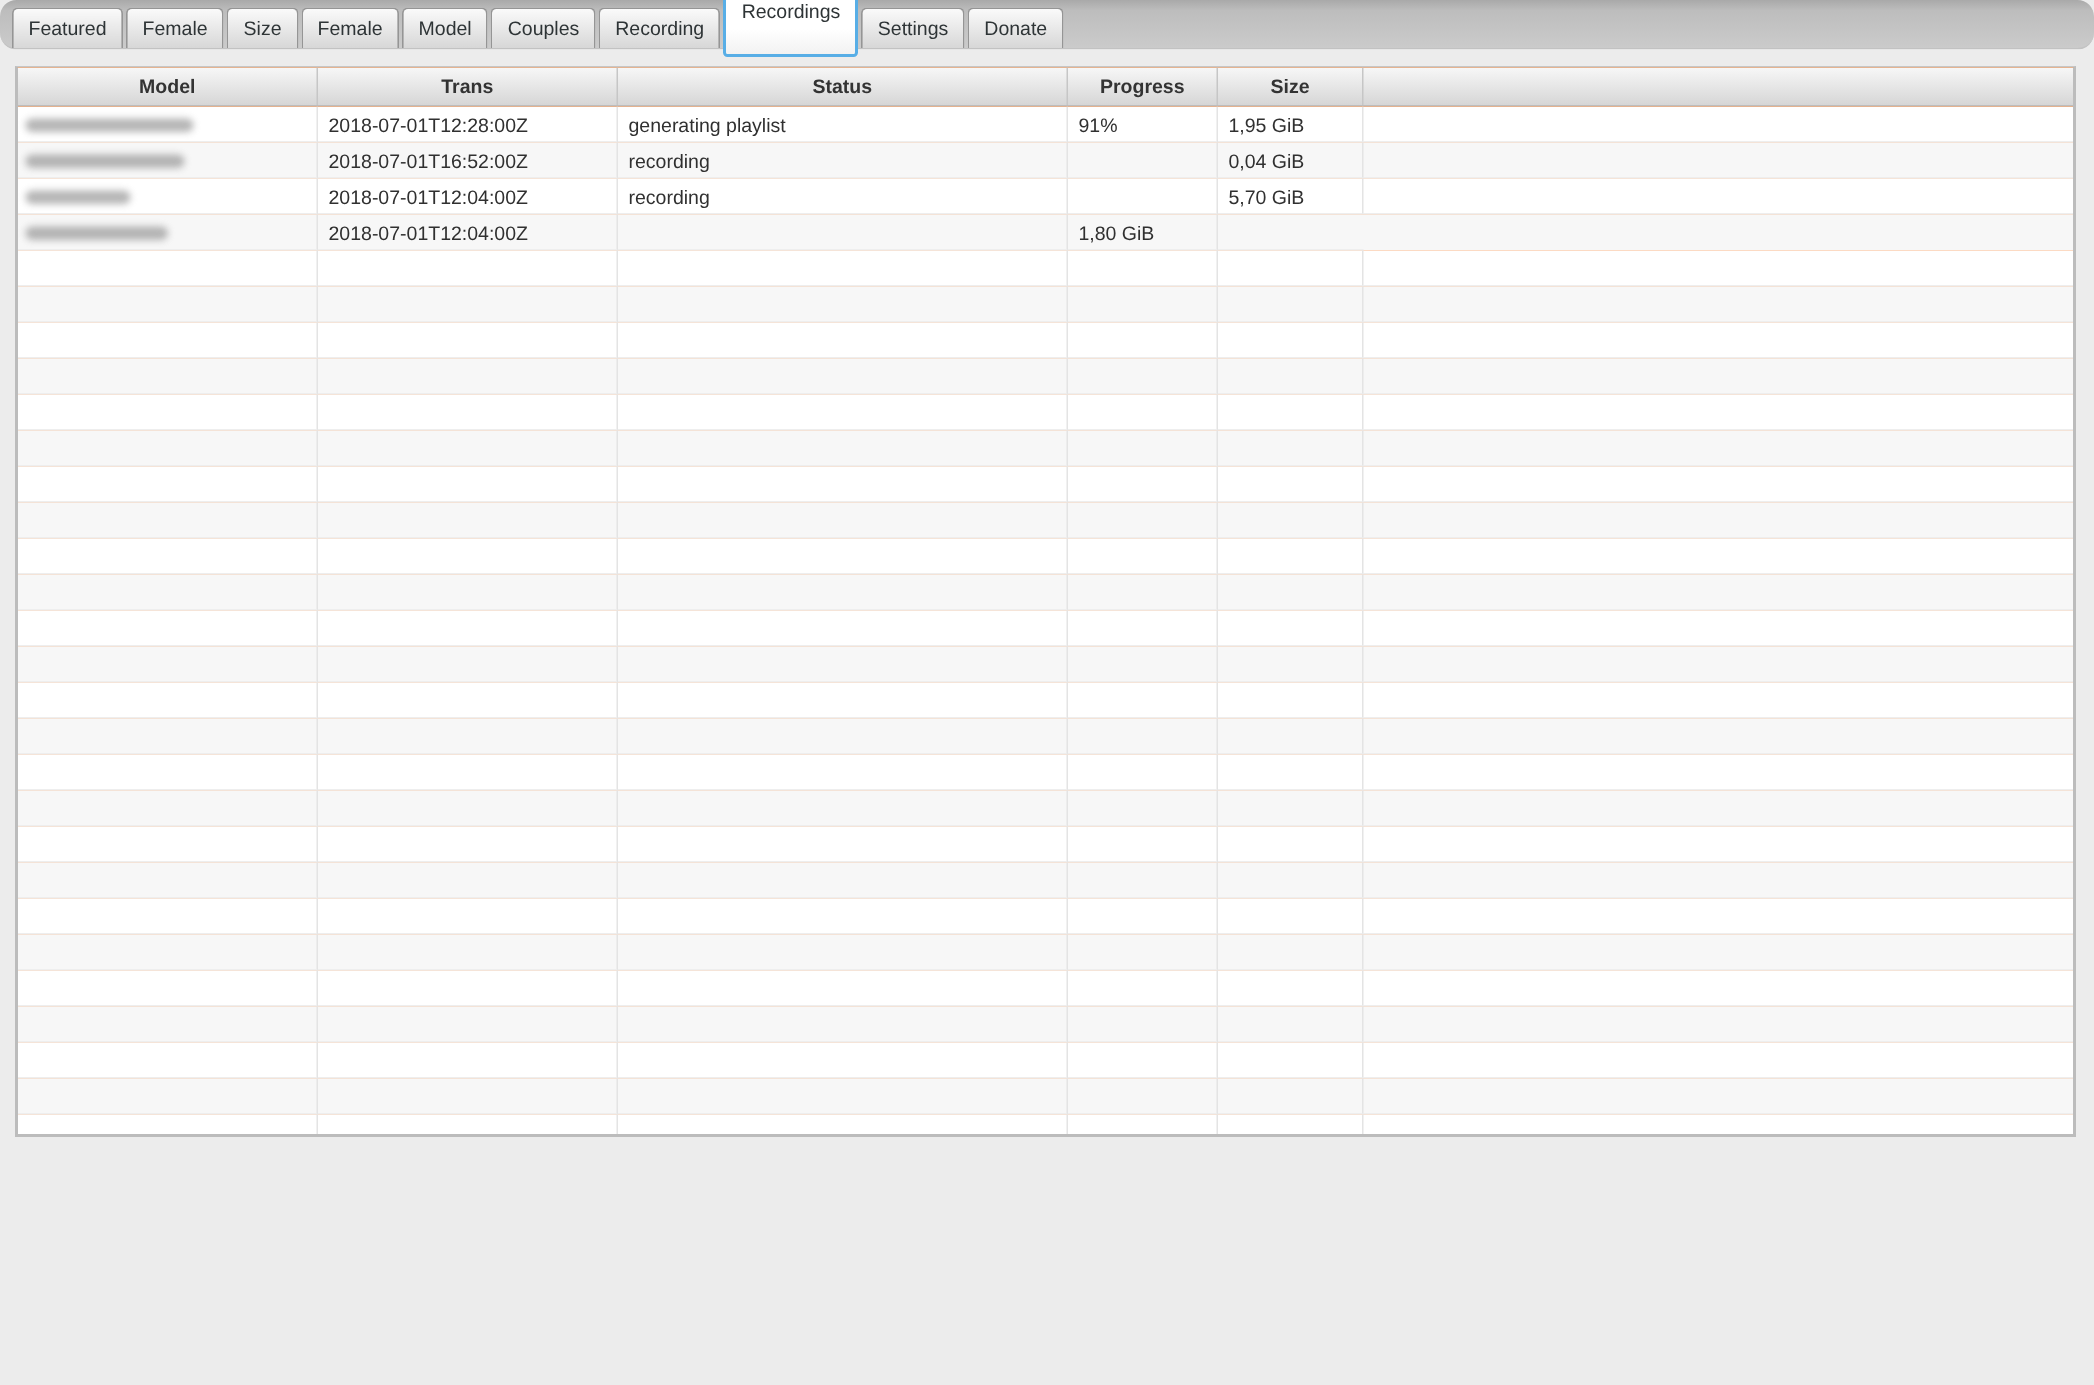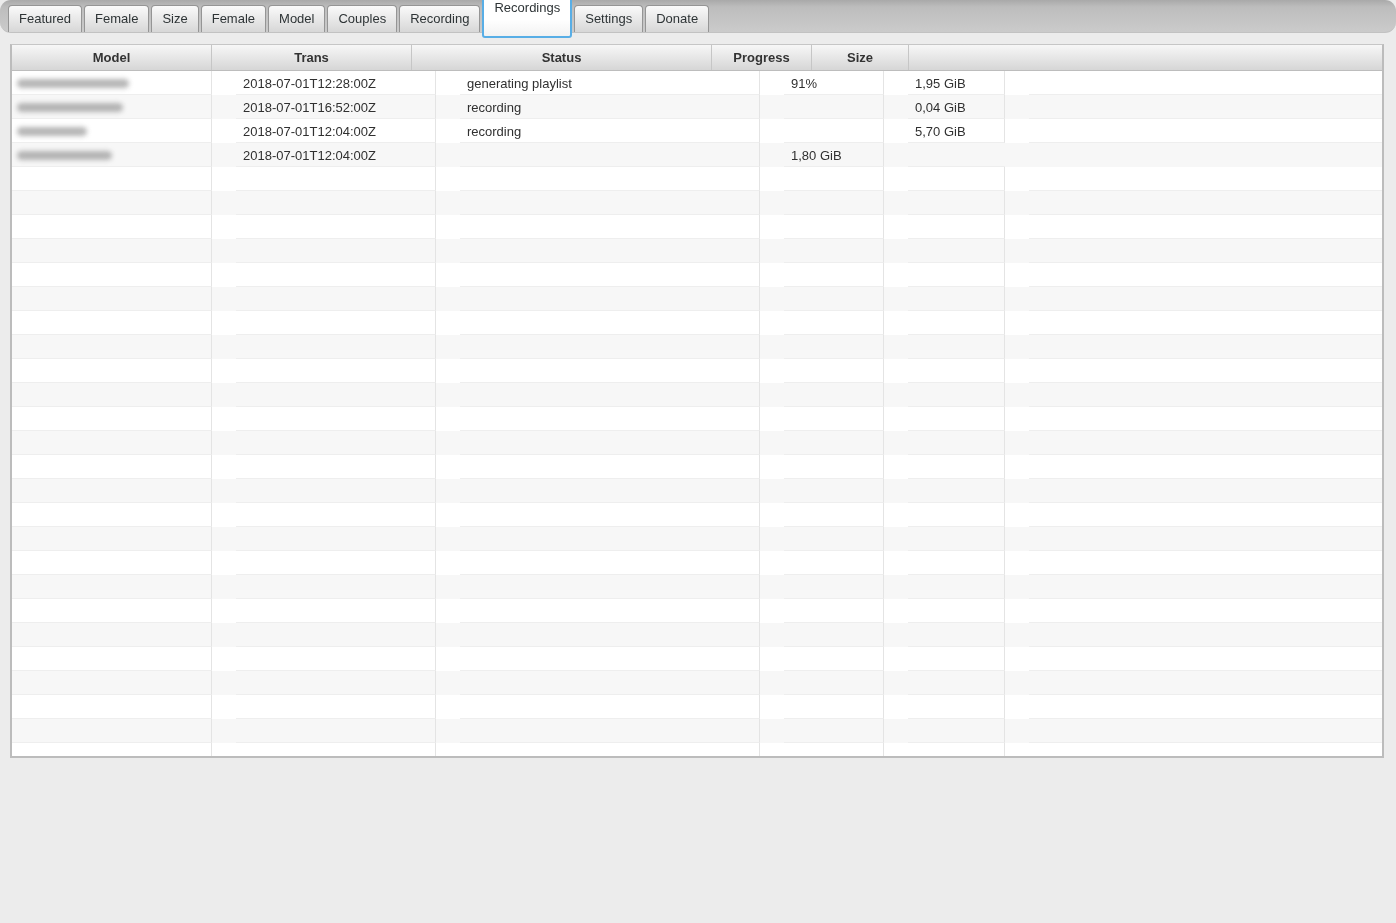--- a/index.html
+++ b/index.html
@@ -55,21 +55,20 @@
     font-size:13px;font-weight:bold;color:#333333;
     text-align:center;line-height:25px;
     border-right:1px solid #c6c6c6;
     overflow:hidden;white-space:nowrap;cursor:default;
   }
   .th:last-child{border-right:none;}
   .tbody{flex:1 1 auto;overflow:hidden;}
   .row{
     display:grid;height:24px;box-sizing:border-box;
     background:#ffffff;
-    gap:24px;
   }
   .row:nth-child(even){background:#f7f7f7;}
   .cell{
     box-sizing:border-box;
     font-size:13px;color:#303030;
     padding:3px 0 0 7px;line-height:19px;
     border-right:1px solid #e4e4e4;
     border-bottom:1px solid #eeeeee;
     overflow:hidden;white-space:nowrap;
   }

